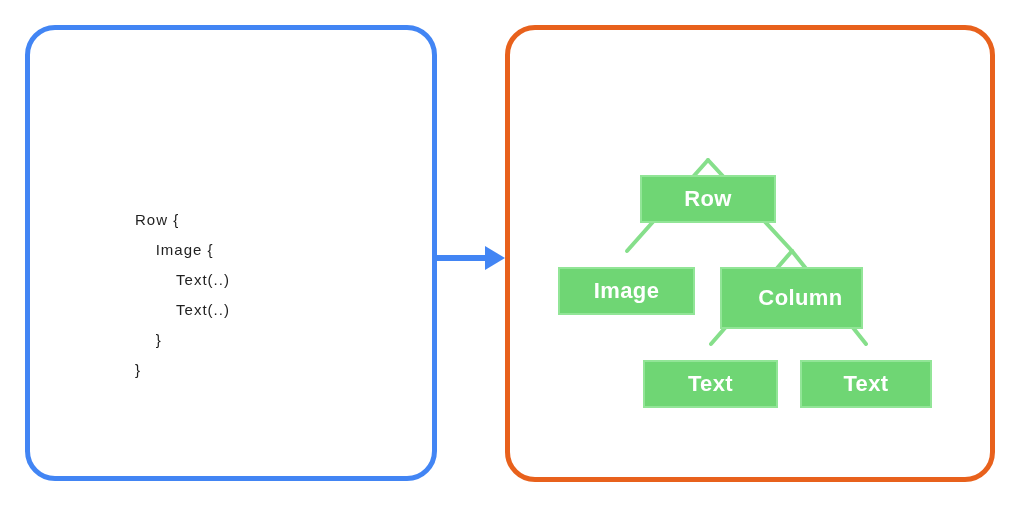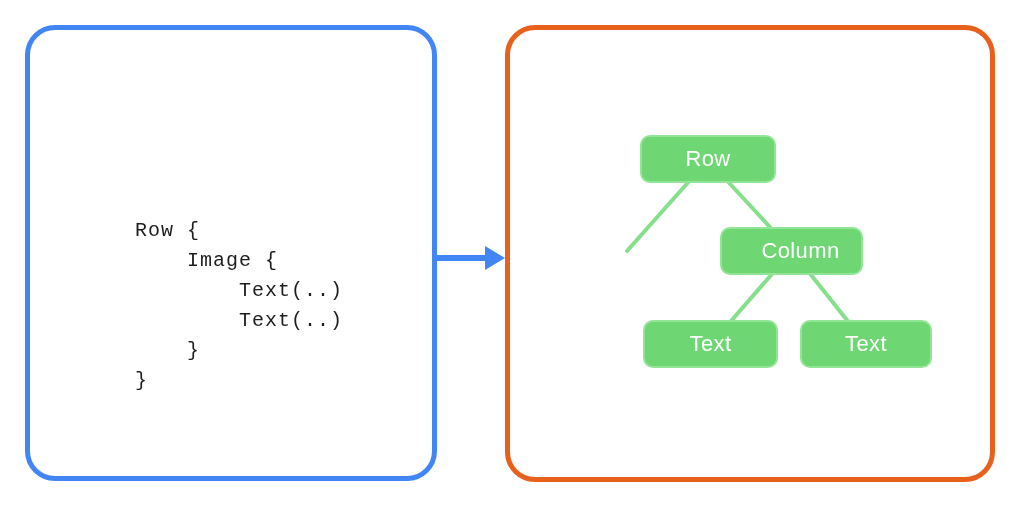--- a/index.html
+++ b/index.html
@@ -22,23 +22,23 @@
     font-family:"Liberation Sans",sans-serif;
   }
   .code-box{
     position:absolute;left:25px;top:25px;
     width:412px;height:456px;
     border:5px solid var(--blue);
     border-radius:30px;
     background:#fff;
   }
   .code{
-    position:absolute;left:105px;top:186px;
-    font-family:Liberation Mono, monospace;
-    font-size:20px;line-height:30px;
+    position:absolute;left:105px;top:175px;
+    font-family:Liberation Sans, sans-serif;
+    font-size:15px;line-height:30px;
     letter-spacing:1px;
     font-weight:500;
     color:var(--code-color);
   }
   .code-line{white-space:pre;}
   .arrow-svg{
     position:absolute;left:435px;top:244px;
     width:70px;height:28px;
   }
   .arrow-svg line{stroke:var(--blue);stroke-width:6;}
@@ -56,27 +56,27 @@
     width:1014px;height:506px;
     z-index:1;
     pointer-events:none;
   }
   .edges-svg line{stroke:var(--green-edge);stroke-width:4;stroke-linecap:round;}
   .node{
     position:absolute;z-index:2;
     display:flex;align-items:center;justify-content:center;
     background:var(--green-fill);
     border:2px solid var(--green-node-border);
-    border-radius:10px;
+    border-radius:0;
     color:var(--node-text);
-    font-size:22px;font-weight:400;letter-spacing:0.4px;
+    font-size:22px;font-weight:700;letter-spacing:0.4px;margin-top:40px;
   }
   .node-row{left:640px;top:135px;width:136px;height:48px;}
   .node-image{left:558px;top:227px;width:137px;height:48px;}
-  .node-column{left:720px;top:227px;width:143px;height:48px;padding-left:18px;}
+  .node-column{left:720px;top:227px;width:143px;height:62px;padding-left:18px;}
   .node-text1{left:643px;top:320px;width:135px;height:48px;}
   .node-text2{left:800px;top:320px;width:132px;height:48px;}
 </style>
 </head>
 <body>
 
 <div class="canvas">
 
   <div class="code-box">
     <div class="code">
@@ -97,17 +97,18 @@
   <div class="tree-box"></div>
 
   <svg class="edges-svg" viewBox="0 0 1014 506">
     <line x1="708" y1="160" x2="627" y2="251"></line>
     <line x1="708" y1="160" x2="792" y2="251"></line>
     <line x1="792" y1="251" x2="711" y2="344"></line>
     <line x1="792" y1="251" x2="866" y2="344"></line>
   </svg>
 
   <div class="node node-row">Row</div>
+  <div class="node node-image">Image</div>
   <div class="node node-column">Column</div>
   <div class="node node-text1">Text</div>
   <div class="node node-text2">Text</div>
 
 </div>
 
 </body></html>

